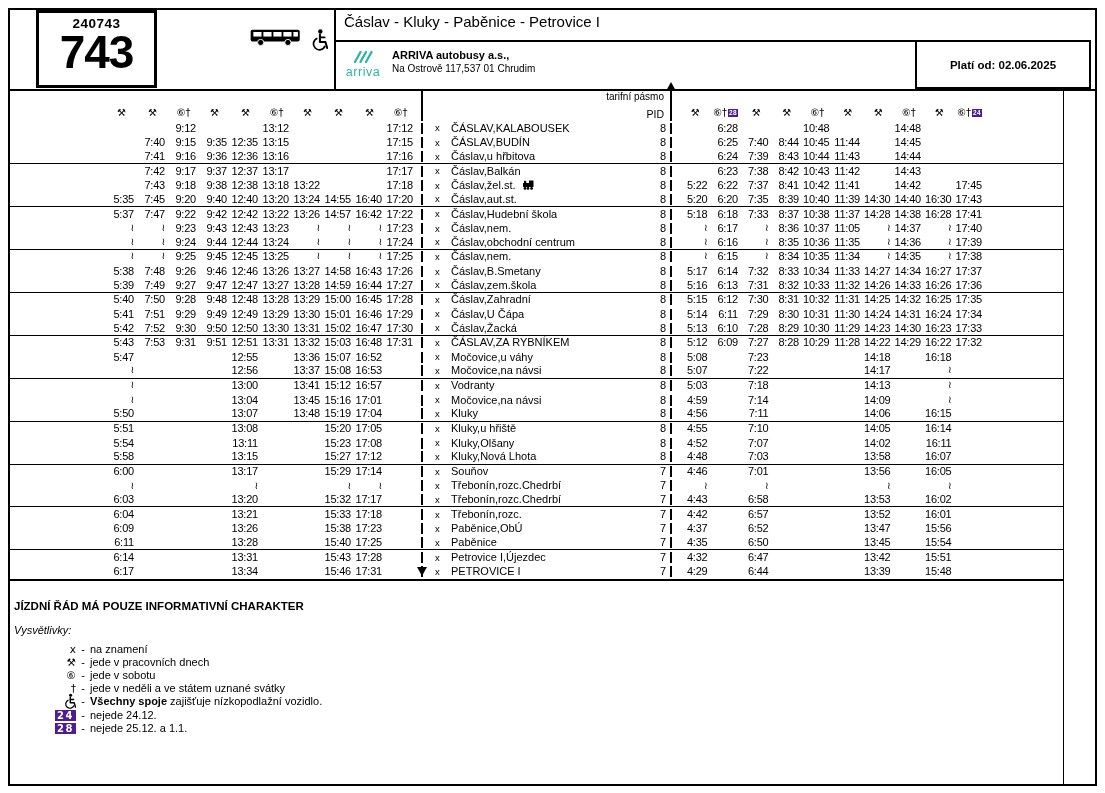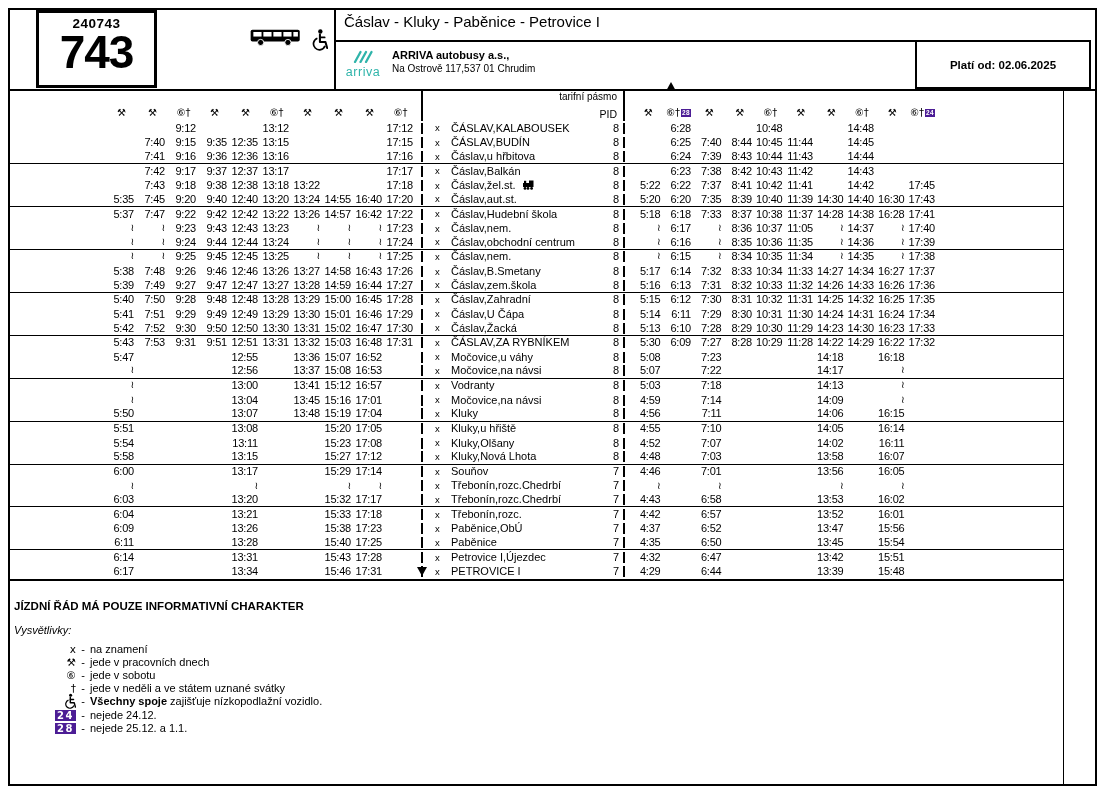--- a/index.html
+++ b/index.html
@@ -26,21 +26,21 @@
   .op2{position:absolute;left:392px;top:63px;font-size:10px;}
 
   
   .topline{position:absolute;left:8px;top:89px;width:1089px;border-top:2px solid #000;}
   .grid{position:absolute;left:10px;top:91px;width:1053px;border-bottom:2.5px solid #000;}
   .row{display:flex;}
   .hrow{height:30px;}
   .trow{height:14.3125px;align-items:center;}
   .sep{border-bottom:1px solid #000;box-sizing:border-box;}
   .lpart{width:411px;padding-left:96px;box-sizing:border-box;display:flex;flex-shrink:0;}
-  .mpart{width:204px;box-sizing:border-box;border-left:2px solid #000;border-right:2px solid #000;
+  .mpart{width:251px;box-sizing:border-box;border-left:2px solid #000;border-right:2px solid #000;
          display:flex;align-items:center;padding-left:12px;flex-shrink:0;}
   .rpart{flex:1;display:flex;padding-left:8px;box-sizing:border-box;}
   .tcell{width:31px;flex-shrink:0;text-align:right;font-size:11px;letter-spacing:-.2px;
          white-space:nowrap;padding-right:3px;box-sizing:border-box;line-height:1;}
   .rpart .tcell{width:30.5px;}
   .skip{font-family:"DejaVu Sans",sans-serif;font-size:10px;}
   .hcell{text-align:center;padding-right:0;overflow:visible;}
   .symglyph{font-family:"DejaVu Sans",sans-serif;font-size:10px;line-height:1;}
   .hrow .lpart,.hrow .rpart{align-items:flex-end;padding-bottom:3px;}
   .hmid{flex-direction:column;align-items:stretch;justify-content:space-between;
@@ -646,21 +646,21 @@
             <div class="tcell">15:03</div>
             <div class="tcell">16:48</div>
             <div class="tcell">17:31</div>
           </div>
           <div class="mpart">
             <span class="xmark">x</span>
             <span class="sname">ČÁSLAV,ZA RYBNÍKEM</span>
             <span class="zone">8</span>
           </div>
           <div class="rpart">
-            <div class="tcell">5:30</div>
+            <div class="tcell">5:12</div>
             <div class="tcell">6:09</div>
             <div class="tcell">7:27</div>
             <div class="tcell">8:28</div>
             <div class="tcell">10:29</div>
             <div class="tcell">11:28</div>
             <div class="tcell">14:22</div>
             <div class="tcell">14:29</div>
             <div class="tcell">16:22</div>
             <div class="tcell">17:32</div>
           </div>

